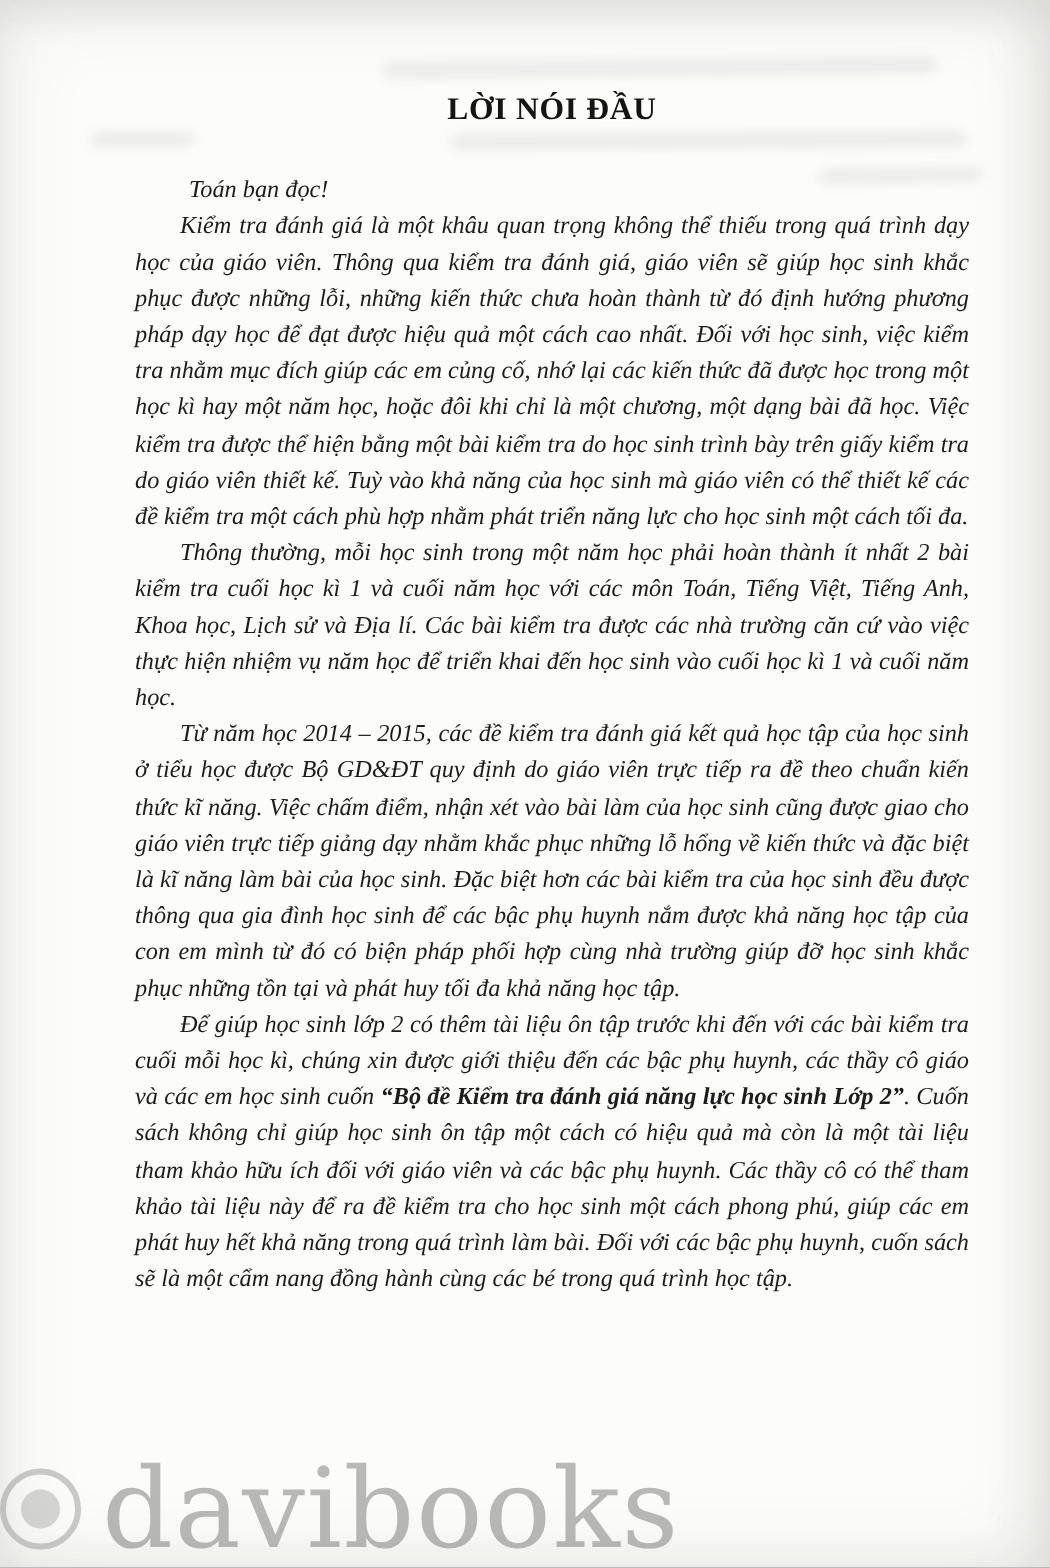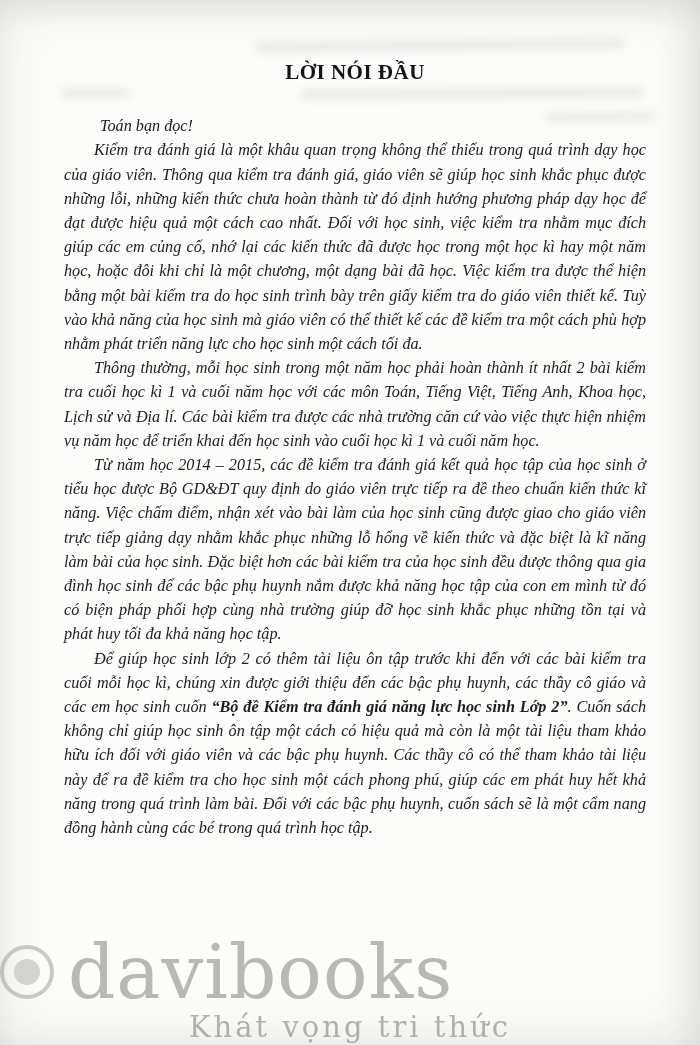--- a/index.html
+++ b/index.html
@@ -25,21 +25,21 @@
     filter: blur(4px);
     pointer-events: none;
   }
   .bleed-1 { left: 255px; top: 40px;  width: 370px; height: 11px; transform: rotate(-0.6deg); }
   .bleed-2 { left: 300px; top: 88px;  width: 345px; height: 11px; transform: rotate(-0.4deg); }
   .bleed-3 { left: 60px;  top: 88px;  width: 70px;  height: 10px; }
   .bleed-4 { left: 545px; top: 112px; width: 110px; height: 10px; transform: rotate(-0.8deg); }
 
   .content {
     position: absolute;
-    left: 64px;
+    left: 90px;
     right: 54px;
     top: 60px;
     z-index: 2;
     color: #1c1c1c;
     font-size: 16.2px;
     line-height: 24.2px;
   }
   .title {
     margin: 0 0 30px 0;
     text-align: center;
@@ -115,21 +115,20 @@
   <div class="bleed bleed-1"></div>
   <div class="bleed bleed-2"></div>
   <div class="bleed bleed-3"></div>
   <div class="bleed bleed-4"></div>
 
   <div class="watermark">
     <div class="wm-brand-row">
       <div class="wm-logo"></div>
       <div class="wm-brand">davibooks</div>
     </div>
-    <div class="wm-slogan">Khát vọng tri thức</div>
   </div>
 
   <div class="content">
     <h1 class="title">LỜI NÓI ĐẦU</h1>
     <p class="salutation">Toán bạn đọc!</p>
     <p class="para">Kiểm tra đánh giá là một khâu quan trọng không thể thiếu trong quá trình dạy học của giáo viên. Thông qua kiểm tra đánh giá, giáo viên sẽ giúp học sinh khắc phục được những lỗi, những kiến thức chưa hoàn thành từ đó định hướng phương pháp dạy học để đạt được hiệu quả một cách cao nhất. Đối với học sinh, việc kiểm tra nhằm mục đích giúp các em củng cố, nhớ lại các kiến thức đã được học trong một học kì hay một năm học, hoặc đôi khi chỉ là một chương, một dạng bài đã học. Việc kiểm tra được thể hiện bằng một bài kiểm tra do học sinh trình bày trên giấy kiểm tra do giáo viên thiết kế. Tuỳ vào khả năng của học sinh mà giáo viên có thể thiết kế các đề kiểm tra một cách phù hợp nhằm phát triển năng lực cho học sinh một cách tối đa.</p>
     <p class="para">Thông thường, mỗi học sinh trong một năm học phải hoàn thành ít nhất 2 bài kiểm tra cuối học kì 1 và cuối năm học với các môn Toán, Tiếng Việt, Tiếng Anh, Khoa học, Lịch sử và Địa lí. Các bài kiểm tra được các nhà trường căn cứ vào việc thực hiện nhiệm vụ năm học để triển khai đến học sinh vào cuối học kì 1 và cuối năm học.</p>
     <p class="para">Từ năm học 2014 – 2015, các đề kiểm tra đánh giá kết quả học tập của học sinh ở tiểu học được Bộ GD&amp;ĐT quy định do giáo viên trực tiếp ra đề theo chuẩn kiến thức kĩ năng. Việc chấm điểm, nhận xét vào bài làm của học sinh cũng được giao cho giáo viên trực tiếp giảng dạy nhằm khắc phục những lỗ hổng về kiến thức và đặc biệt là kĩ năng làm bài của học sinh. Đặc biệt hơn các bài kiểm tra của học sinh đều được thông qua gia đình học sinh để các bậc phụ huynh nắm được khả năng học tập của con em mình từ đó có biện pháp phối hợp cùng nhà trường giúp đỡ học sinh khắc phục những tồn tại và phát huy tối đa khả năng học tập.</p>
     <p class="para"><span>Để giúp học sinh lớp 2 có thêm tài liệu ôn tập trước khi đến với các bài kiểm tra cuối mỗi học kì, chúng xin được giới thiệu đến các bậc phụ huynh, các thầy cô giáo và các em học sinh cuốn </span><strong>“Bộ đề Kiểm tra đánh giá năng lực học sinh Lớp 2”</strong><span>. Cuốn sách không chỉ giúp học sinh ôn tập một cách có hiệu quả mà còn là một tài liệu tham khảo hữu ích đối với giáo viên và các bậc phụ huynh. Các thầy cô có thể tham khảo tài liệu này để ra đề kiểm tra cho học sinh một cách phong phú, giúp các em phát huy hết khả năng trong quá trình làm bài. Đối với các bậc phụ huynh, cuốn sách sẽ là một cẩm nang đồng hành cùng các bé trong quá trình học tập.</span></p>
   </div>

